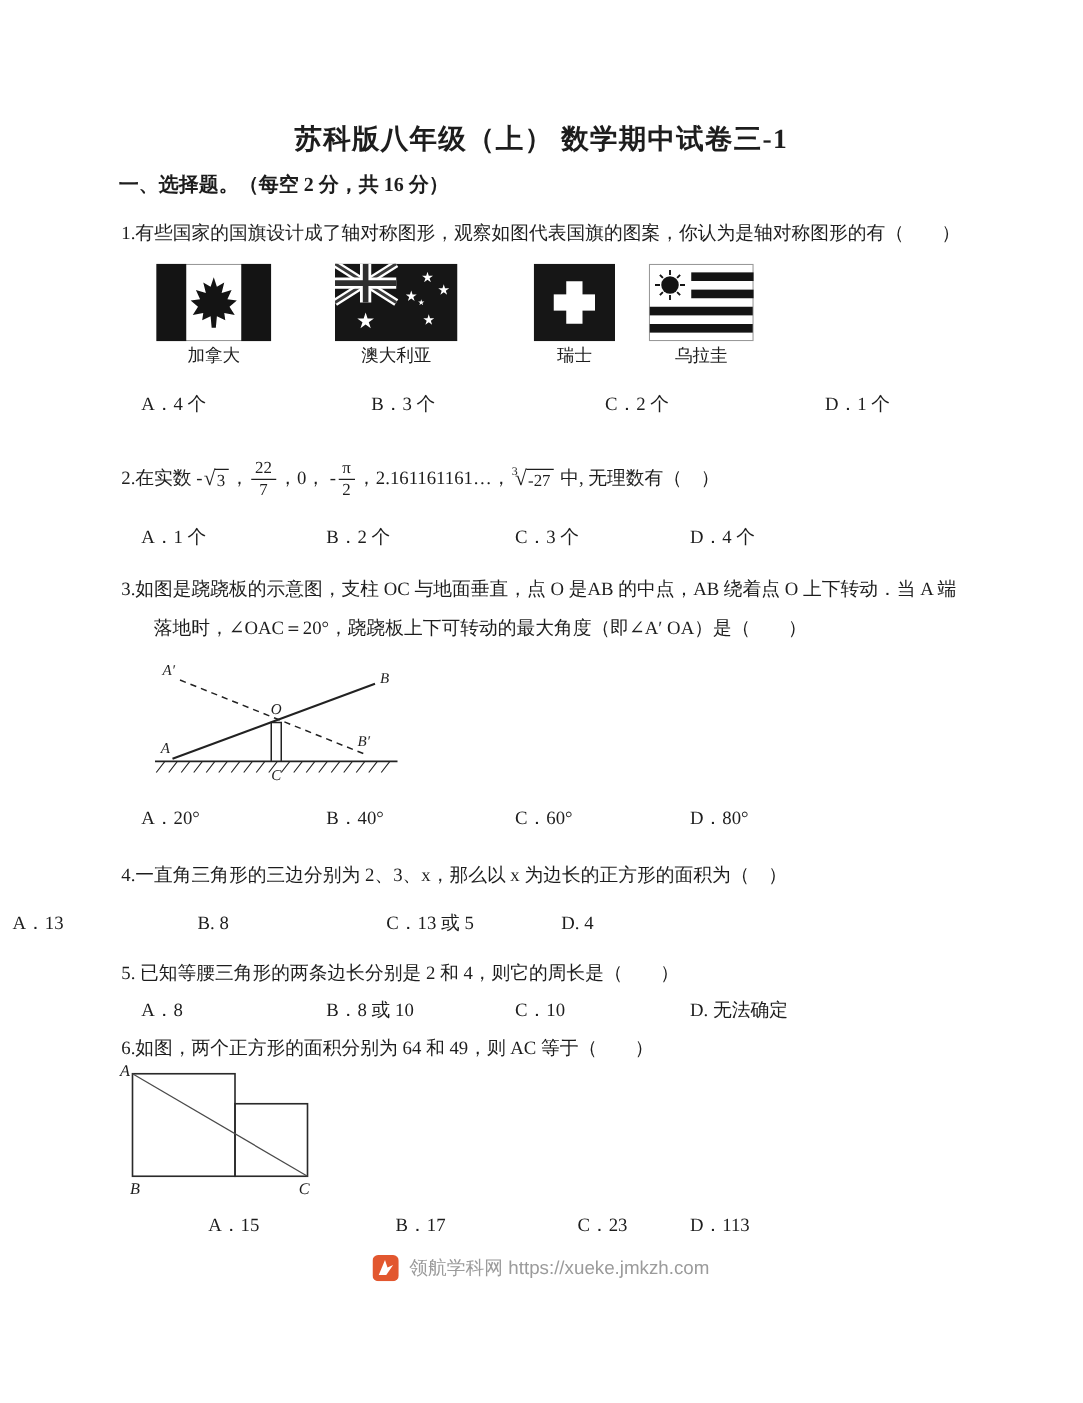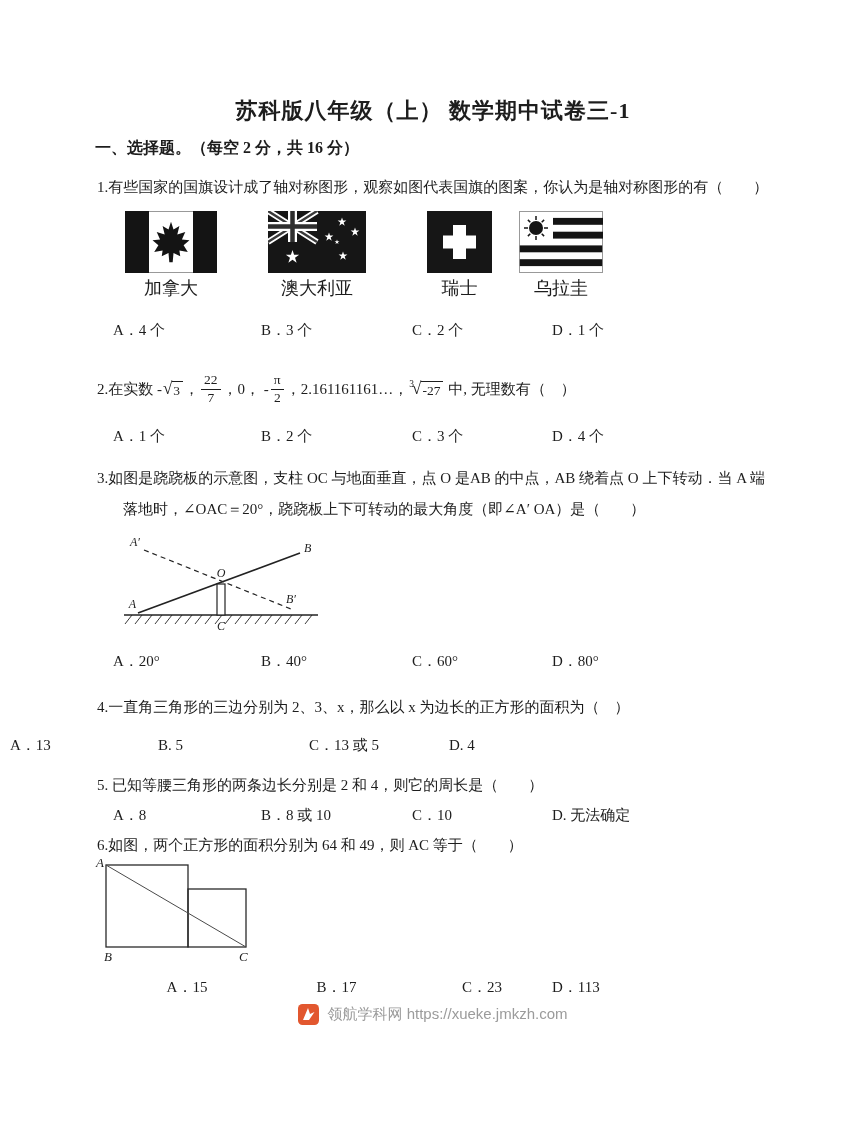--- a/index.html
+++ b/index.html
@@ -10,30 +10,30 @@
     font-family: "Liberation Serif", "DejaVu Serif", serif;
   }
   .title { padding-top: 96px; text-align: center; font-size: 22px; font-weight: bold; letter-spacing: 1px; }
   .section { margin: 12px 0 0 95px; font-size: 16px; font-weight: bold; }
   .qtext { margin-left: 97px; font-size: 15px; line-height: 20px; }
   .q1-text { margin-top: 18px; }
 
   .flags { display: flex; margin: 14px 0 0 125px; align-items: flex-start; }
   .flag { display: flex; flex-direction: column; align-items: center; }
   .flag svg { display: block; }
-  .flag-label { font-size: 18px; margin-top: 3px; }
+  .flag-label { font-size: 14px; margin-top: 3px; }
   .gap-a { margin-right: 51px; }
   .gap-b { margin-right: 61px; }
   .gap-c { margin-right: 27px; justify-content: center; }
 
   .opts { display: flex; margin-left: 113px; font-size: 15px; line-height: 20px; }
   .opts .c1 { width: 148px; }
   .opts .c2 { width: 151px; }
   .opts .c3 { width: 140px; }
-  .q1-opts { margin-top: 20px; }
+  .q1-opts { margin-top: 20px; gap: 36px; }
   .q2-opts { margin-top: 16px; }
   .q3-opts { margin-top: 18px; }
   .q4-opts { margin-top: 18px; margin-left: 10px; }
   .q5-opts { margin-top: 10px; }
   .q6-opts { margin-top: 8px; text-align: center; }
 
   .q2-line { margin-top: 28px; display: flex; align-items: center; height: 42px; }
   .mt { white-space: pre; }
   .frac { display: inline-flex; flex-direction: column; align-items: center; font-size: 13.5px; line-height: 1.1; margin: 0 2px; }
   .frac .num { border-bottom: 1px solid #1d1d1d; padding: 0 3px 1px; }
@@ -206,21 +206,21 @@
   <div class="opts q3-opts">
     <span class="c1">A．20°</span>
     <span class="c2">B．40°</span>
     <span class="c3">C．60°</span>
     <span class="c4">D．80°</span>
   </div>
 
   <div class="qtext q4-text">4.一直角三角形的三边分别为 2、3、x，那么以 x 为边长的正方形的面积为（　）</div>
   <div class="opts q4-opts">
     <span class="c1">A．13</span>
-    <span class="c2">B. 5</span>
+    <span class="c2">B. 8</span>
     <span class="c3">C．13 或 5</span>
     <span class="c4">D. 4</span>
   </div>
 
   <div class="qtext q5-text">5. 已知等腰三角形的两条边长分别是 2 和 4，则它的周长是（　　）</div>
   <div class="opts q5-opts">
     <span class="c1">A．8</span>
     <span class="c2">B．8 或 10</span>
     <span class="c3">C．10</span>
     <span class="c4">D. 无法确定</span>

